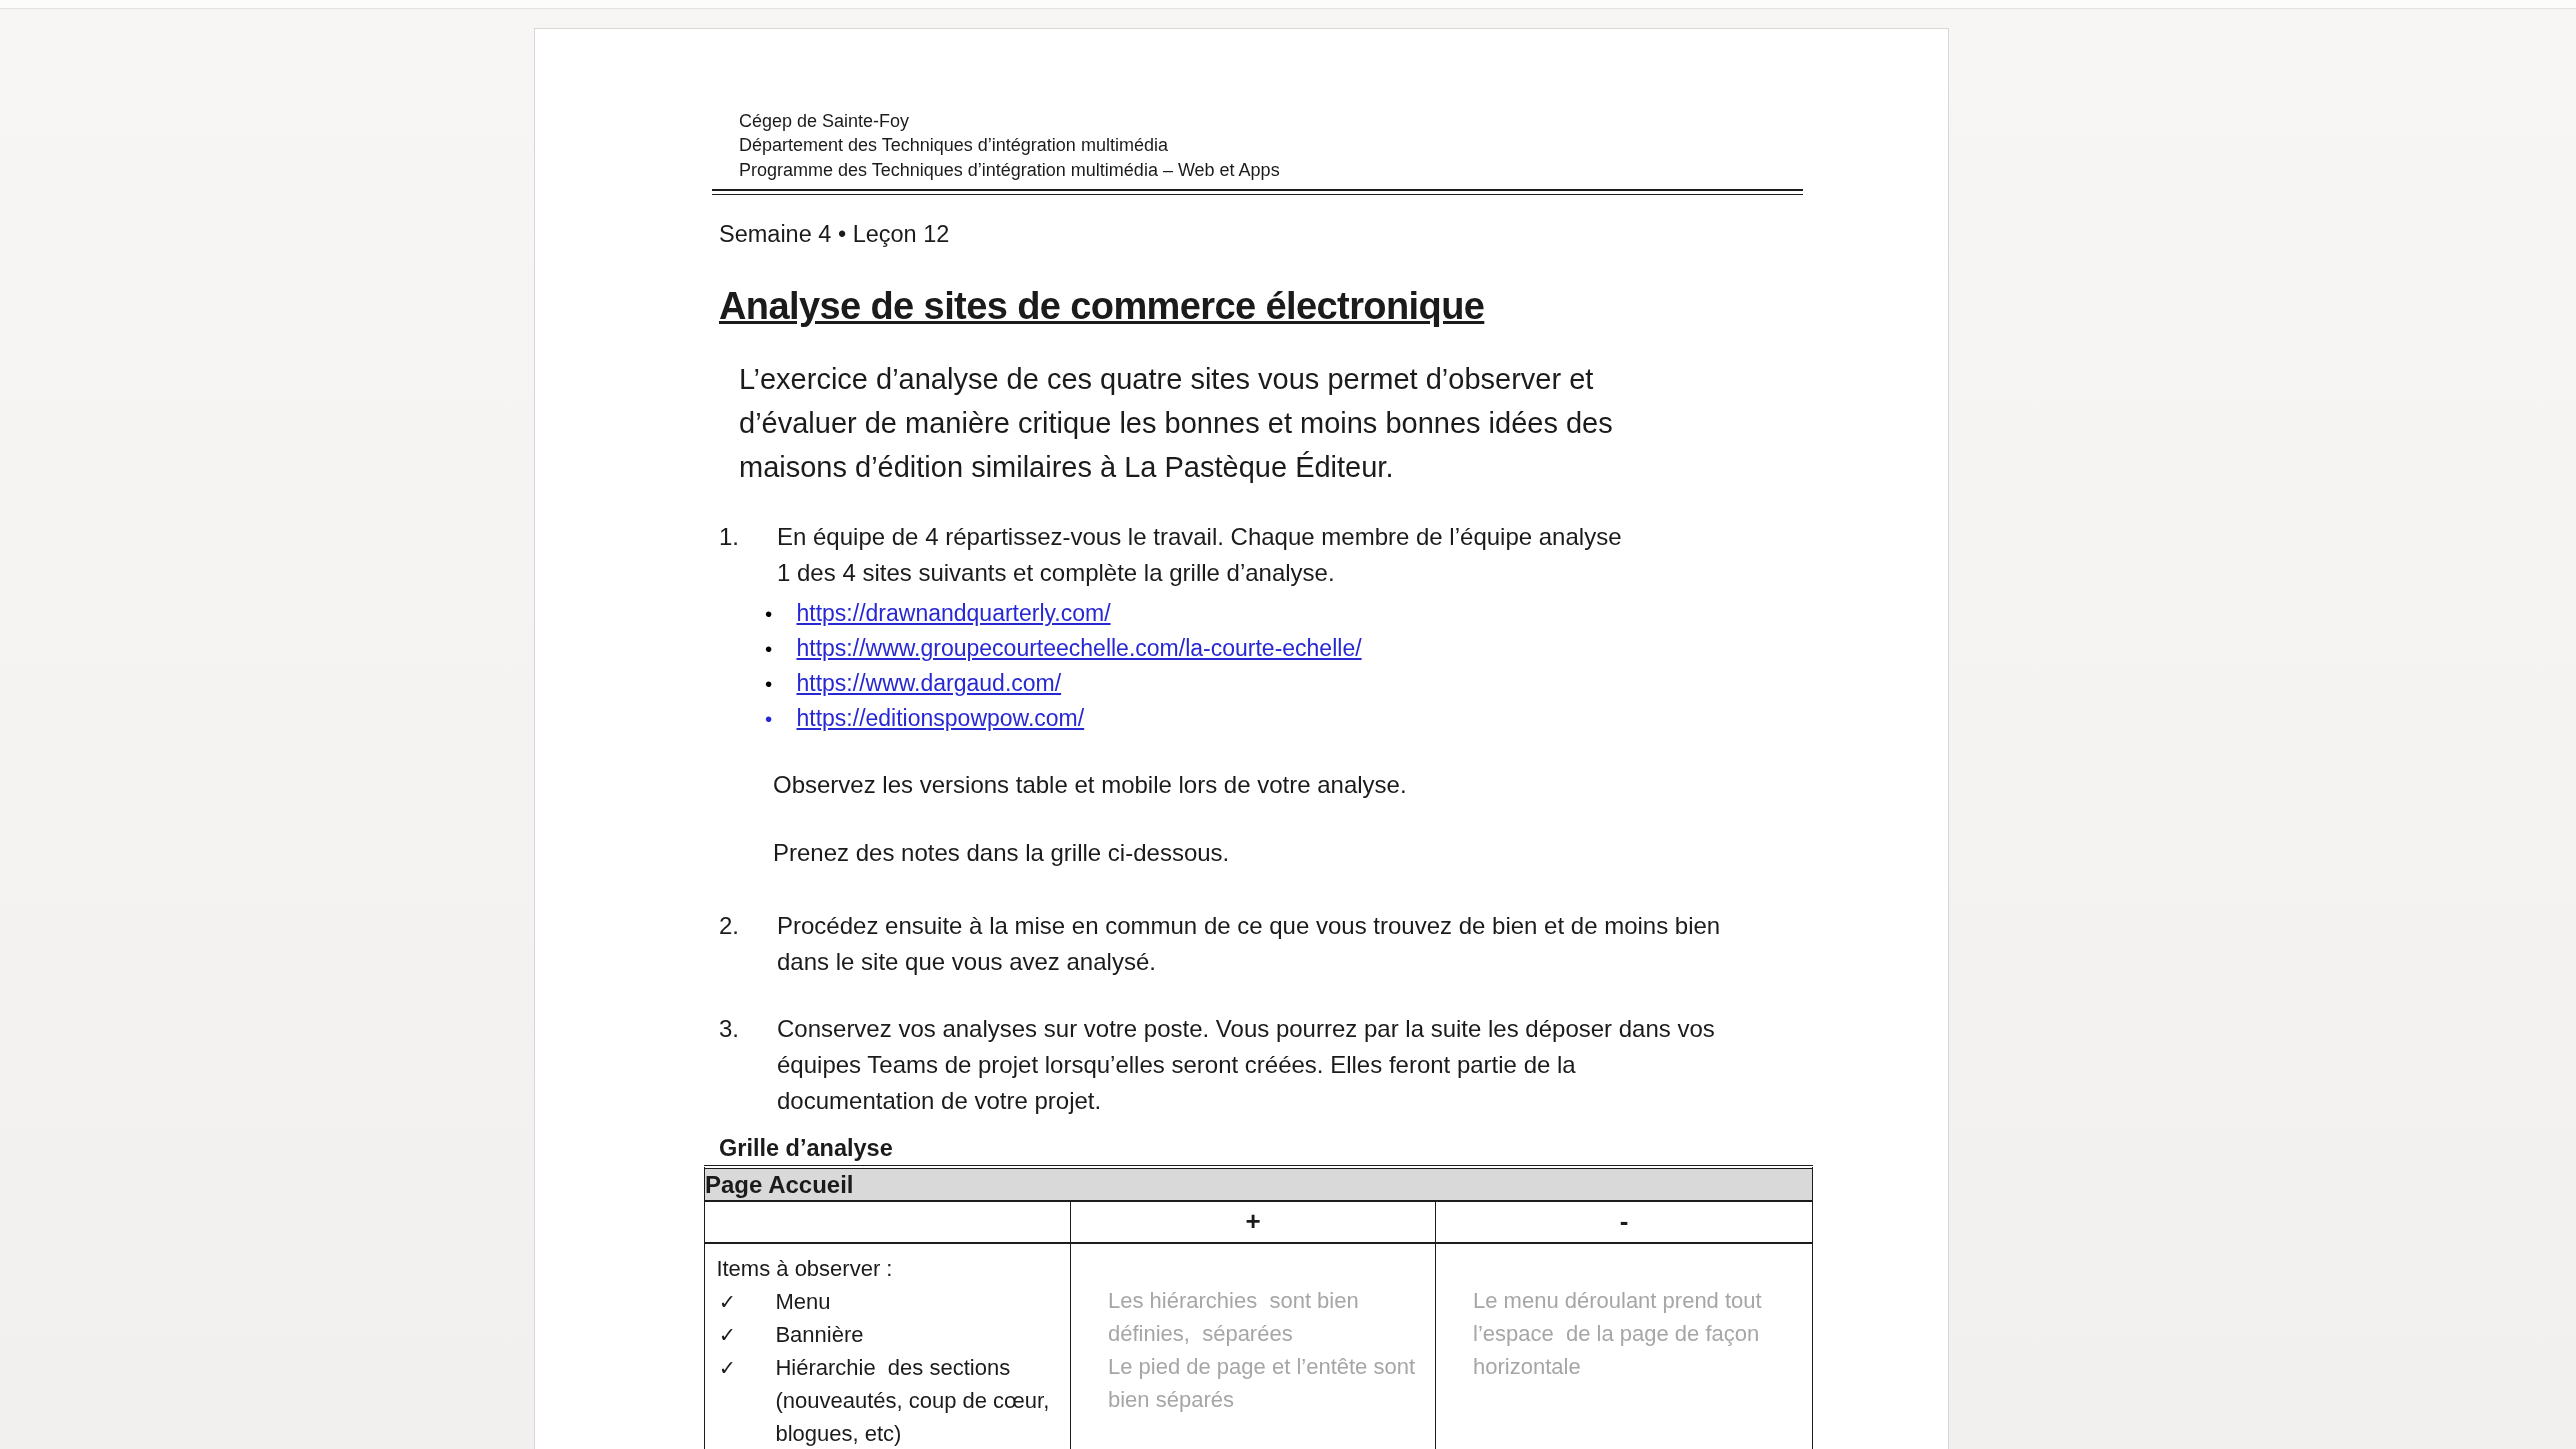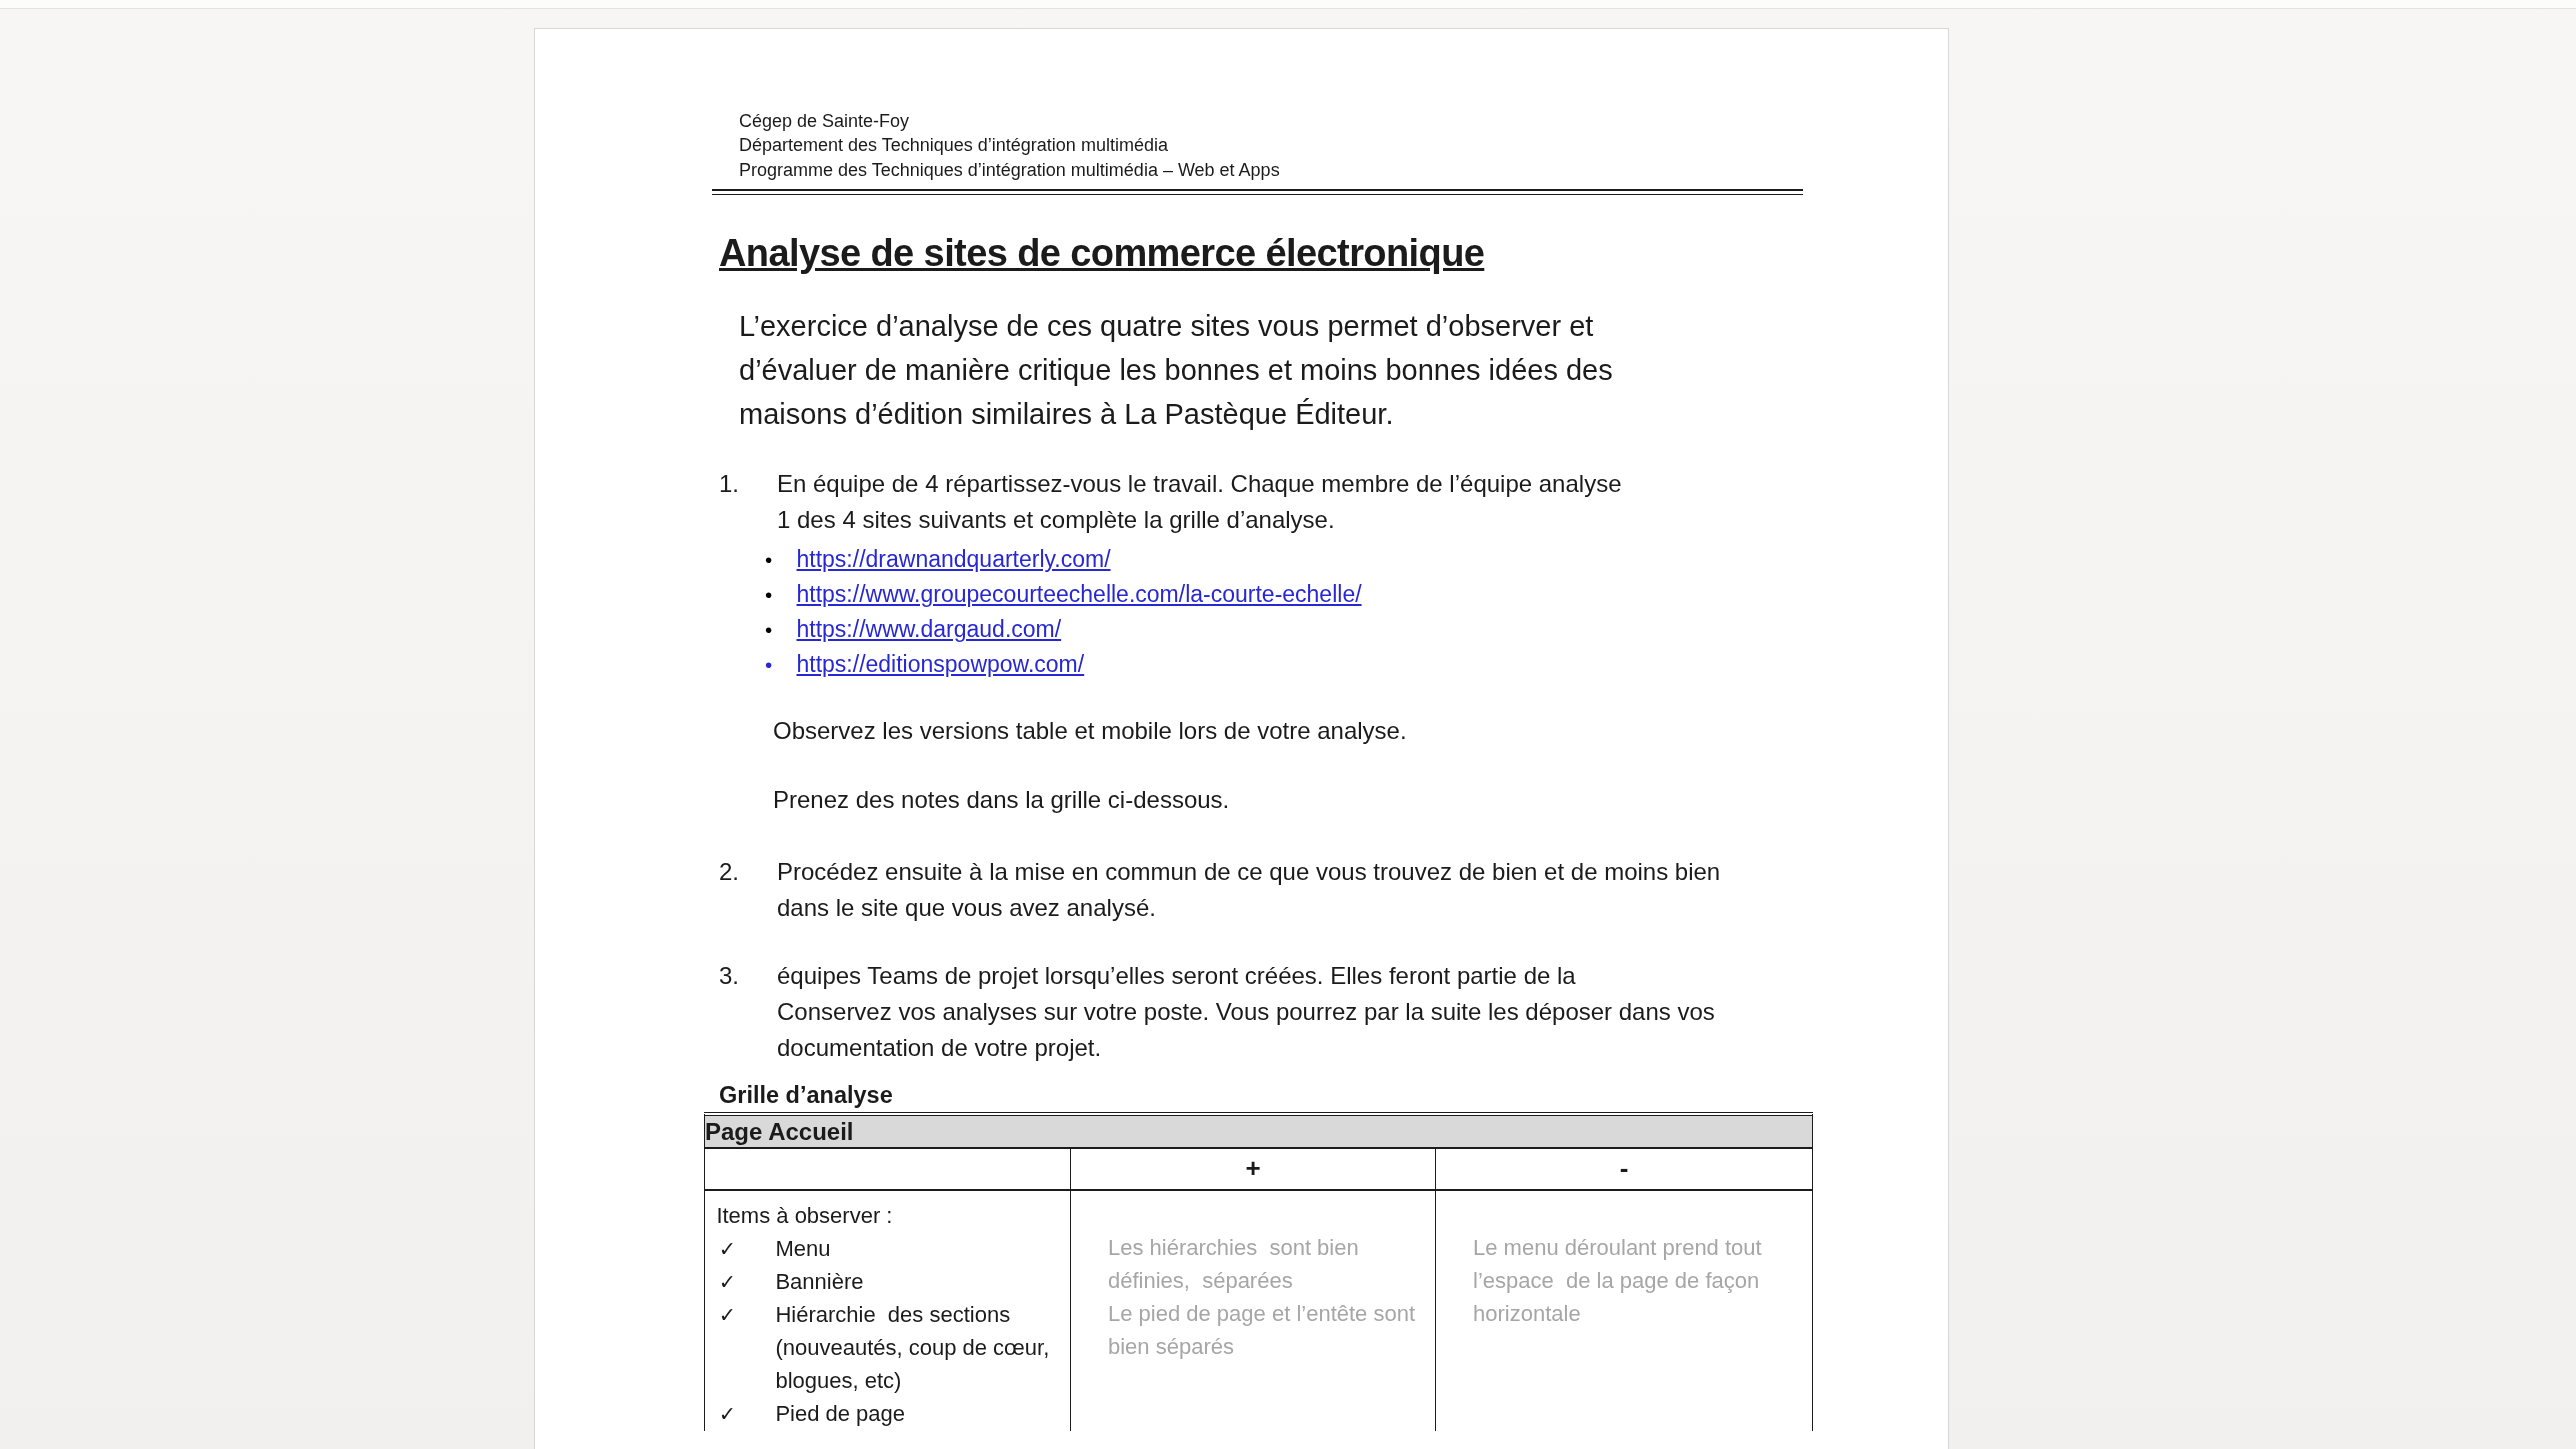--- a/index.html
+++ b/index.html
@@ -63,20 +63,21 @@
   <div class="page">
     <div class="content">
 
       <div class="doc-header">
         <div class="line">Cégep de Sainte-Foy</div>
         <div class="line">Département des Techniques d’intégration multimédia</div>
         <div class="line">Programme des Techniques d’intégration multimédia – Web et Apps</div>
       </div>
       <div class="header-rule"></div>
 
+      <div class="week">Semaine 4 • Leçon 12</div>
 
       <div class="doc-title">Analyse de sites de commerce électronique</div>
 
       <div class="intro">
         <div class="line">L’exercice d’analyse de ces quatre sites vous permet d’observer et</div>
         <div class="line">d’évaluer de manière critique les bonnes et moins bonnes idées des</div>
         <div class="line">maisons d’édition similaires à La Pastèque Éditeur.</div>
       </div>
 
       <div class="step step-1">
@@ -113,22 +114,22 @@
         <div class="num">2.</div>
         <div class="lines">
           <div class="line">Procédez ensuite à la mise en commun de ce que vous trouvez de bien et de moins bien</div>
           <div class="line">dans le site que vous avez analysé.</div>
         </div>
       </div>
 
       <div class="step step-3">
         <div class="num">3.</div>
         <div class="lines">
+          <div class="line">Conservez vos analyses sur votre poste. Vous pourrez par la suite les déposer dans vos</div>
           <div class="line">équipes Teams de projet lorsqu’elles seront créées. Elles feront partie de la</div>
-          <div class="line">Conservez vos analyses sur votre poste. Vous pourrez par la suite les déposer dans vos</div>
           <div class="line">documentation de votre projet.</div>
         </div>
       </div>
 
       <div class="grid-heading">Grille d’analyse</div>
 
       <div class="grid-table">
         <div class="trow-title">Page Accueil</div>
 
         <div class="trow trow-pm">

